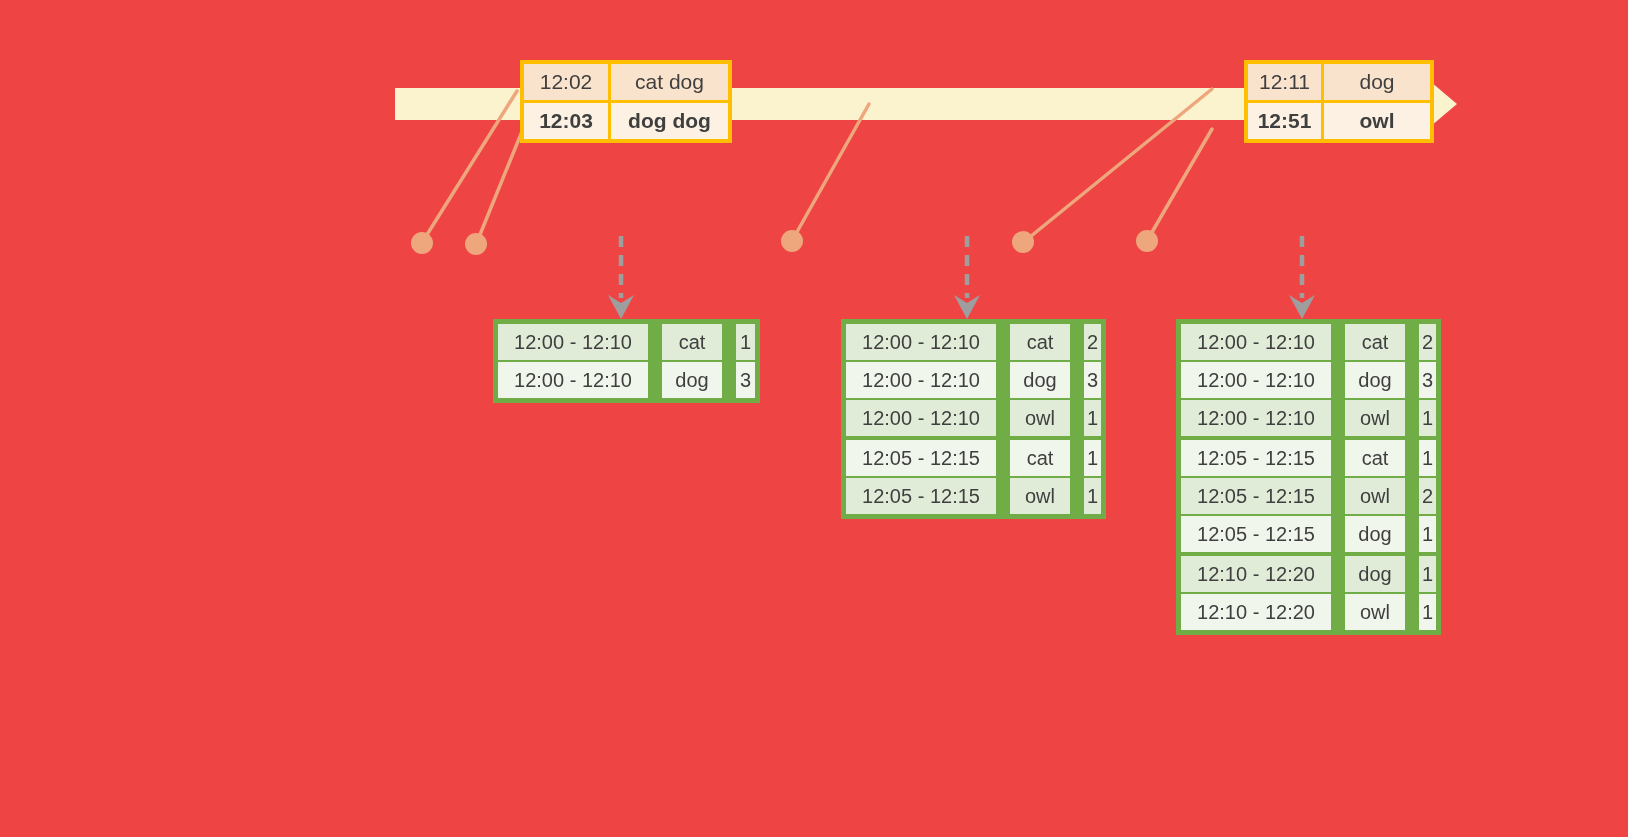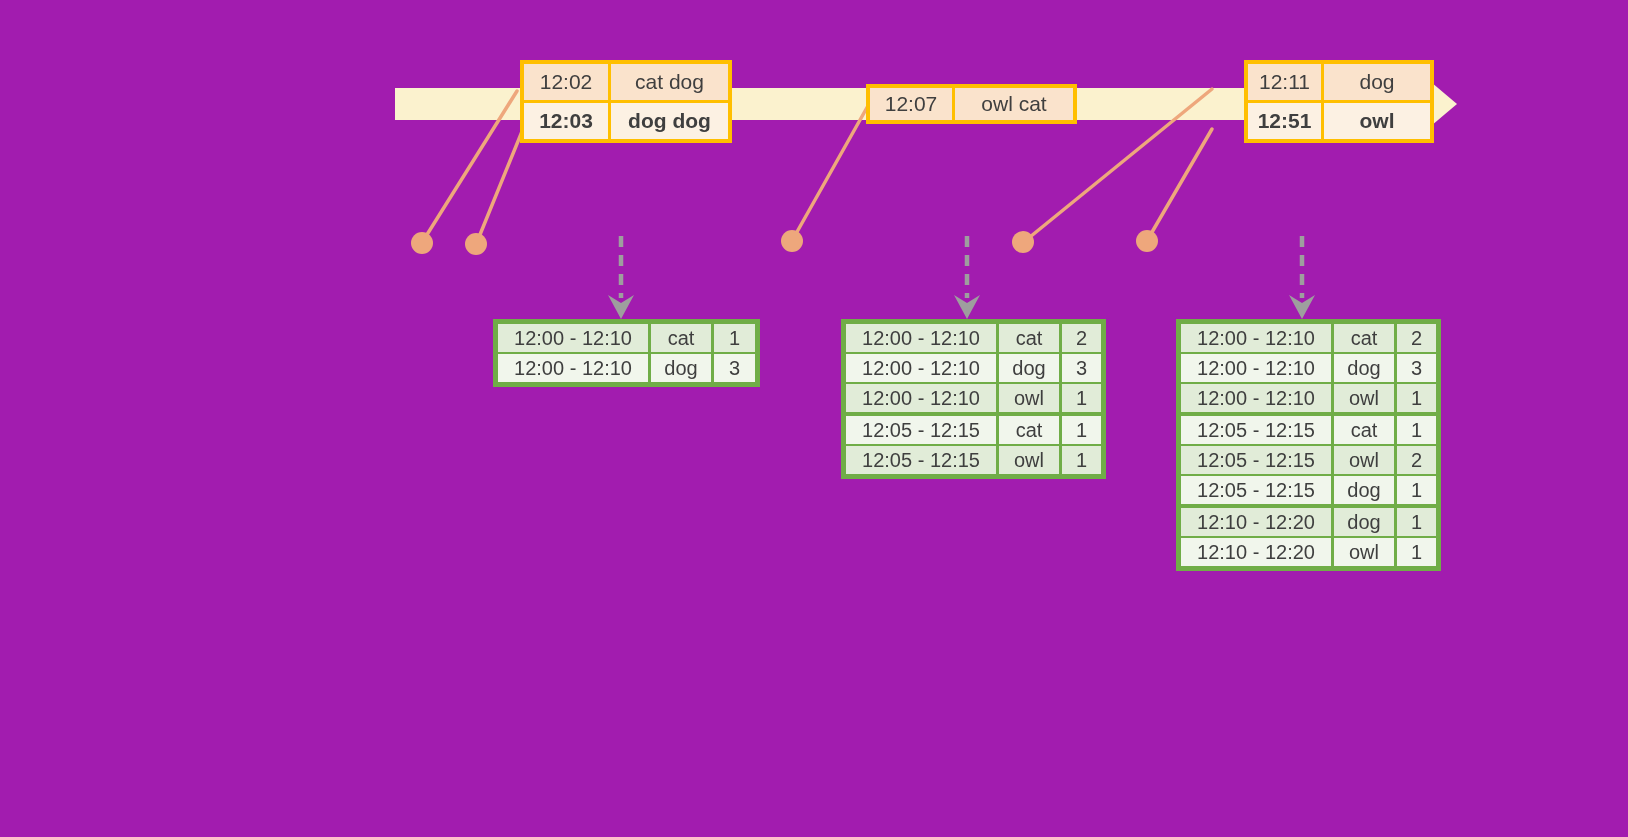--- a/index.html
+++ b/index.html
@@ -1,17 +1,17 @@
 <!DOCTYPE html>
 <html><head>
 <meta charset="utf-8">
 <style>
   html,body{margin:0;padding:0;background:#000;}
   #canvas{
-    position:relative;width:1628px;height:837px;background:#a21caf;overflow:hidden;
+    position:relative;width:1628px;height:837px;background:#ef4444;overflow:hidden;
     font-family:"Liberation Sans",sans-serif;color:#3F3F3F;text-align:right;
   }
   
   .band{position:absolute;left:395px;top:88px;width:1030px;height:32px;background:#FBF2CE;}
   .band-head{
     position:absolute;left:1425px;top:77px;width:0;height:0;
     border-top:27px solid transparent;border-bottom:27px solid transparent;
     border-left:32px solid #FBF2CE;
   }
   
@@ -29,21 +29,21 @@
   #ebox2 .erow{grid-template-columns:82px 1fr;height:32px;}
   #ebox3{left:1244px;top:60px;width:182px;}
   #ebox3 .erow{grid-template-columns:73px 1fr;height:36px;}
   
   #overlay{position:absolute;left:0;top:0;width:1628px;height:837px;z-index:2;pointer-events:none;}
   
   .gtable{
     position:absolute;top:319px;background:#70AD47;border:5px solid #70AD47;
     display:flex;flex-direction:column;gap:2px;z-index:3;
   }
-  .gtable .grow{display:grid;grid-template-columns:150px 60px 1fr;gap:3px;height:28px;background:#70AD47;}
+  .gtable .grow{display:grid;grid-template-columns:150px 60px 1fr;gap:14px;height:36px;background:#70AD47;}
   .gtable .grow.gsep{margin-top:2px;}
   .gcell{display:flex;align-items:center;justify-content:center;font-size:20px;}
   .r-a{background:#E1ECD8;}
   .r-b{background:#F1F6EC;}
   #gtable1{left:493px;width:257px;}
   #gtable2{left:841px;width:255px;}
   #gtable3{left:1176px;width:255px;}
 </style>
 </head>
 <body>
@@ -82,26 +82,20 @@
     <div class="erow">
       <div class="ecell fill-a">12:02</div>
       <div class="ecell fill-a">cat dog</div>
     </div>
     <div class="erow">
       <div class="ecell fill-b">12:03</div>
       <div class="ecell fill-b">dog dog</div>
     </div>
   </div>
 
-  <div id="ebox2" class="ebox">
-    <div class="erow">
-      <div class="ecell fill-a">12:07</div>
-      <div class="ecell fill-a">owl cat</div>
-    </div>
-  </div>
 
   <div id="ebox3" class="ebox">
     <div class="erow">
       <div class="ecell fill-a">12:11</div>
       <div class="ecell fill-a">dog</div>
     </div>
     <div class="erow">
       <div class="ecell fill-b">12:51</div>
       <div class="ecell fill-b">owl</div>
     </div>

